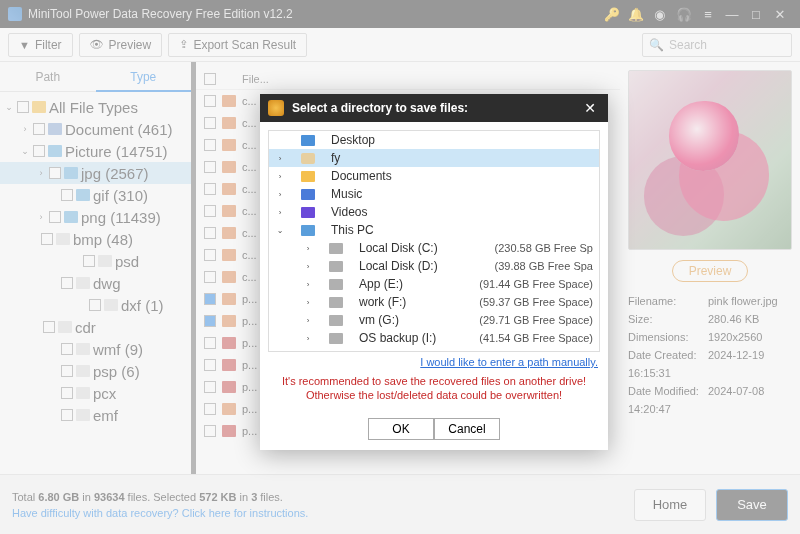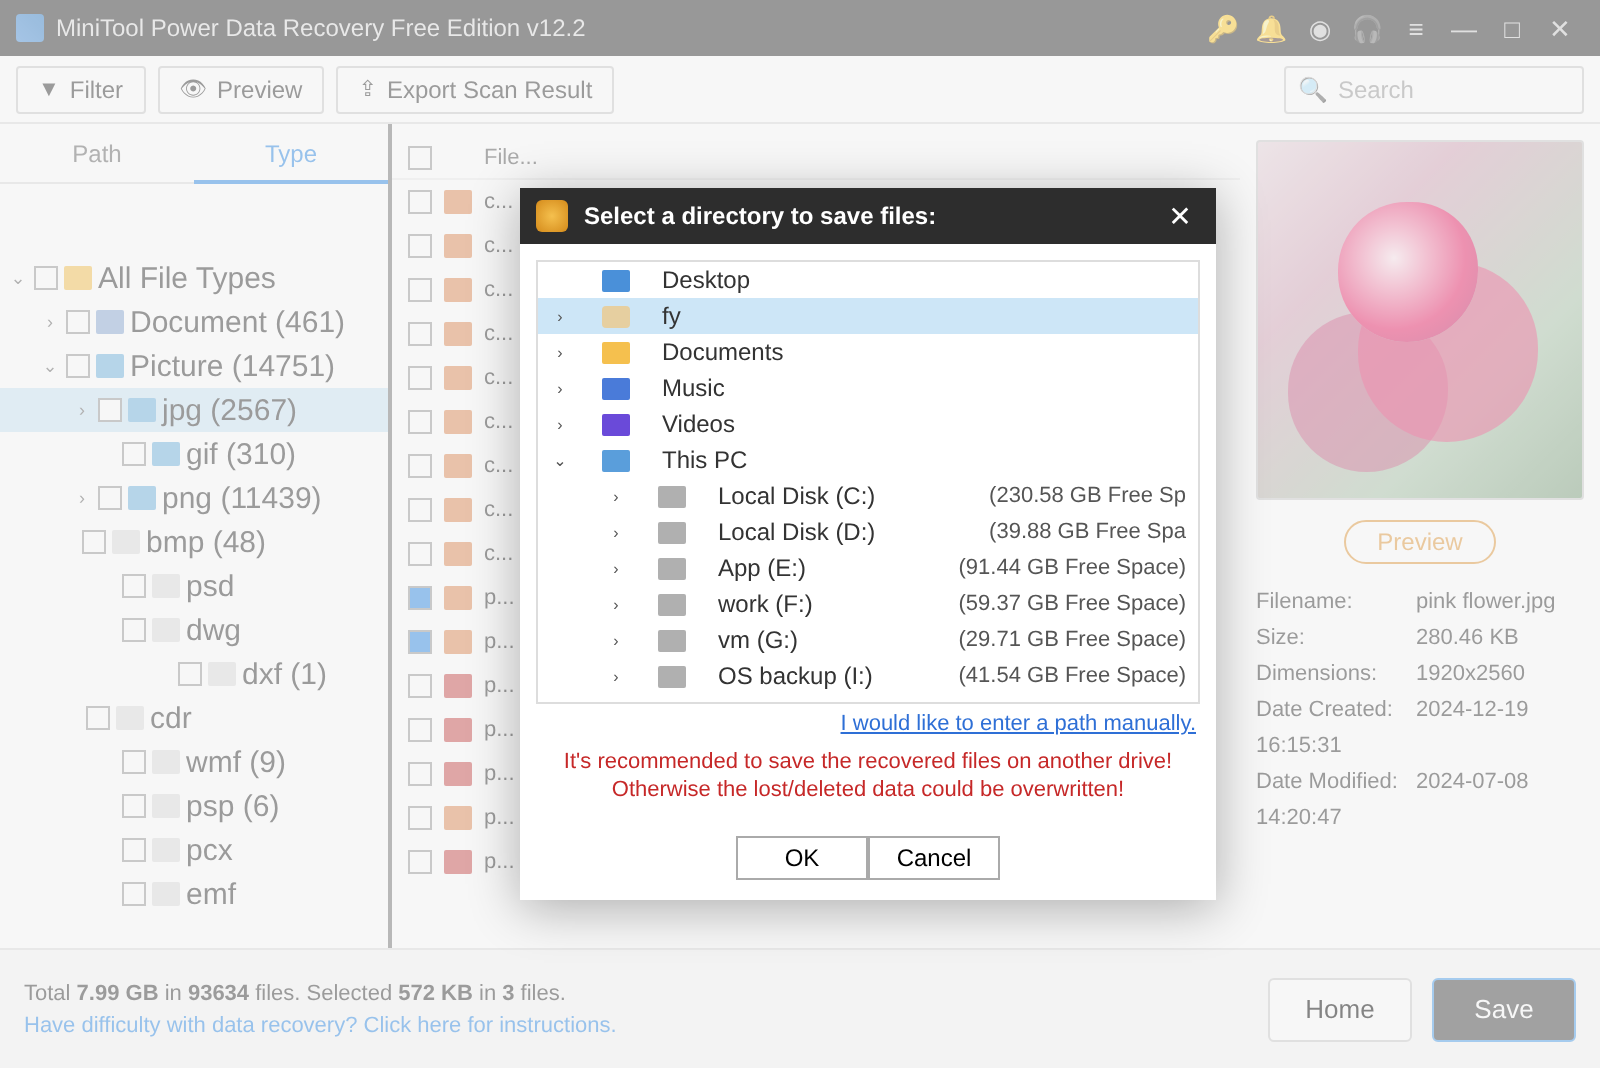--- a/index.html
+++ b/index.html
@@ -14,21 +14,21 @@
 .titlebar .ticon.gold { color: #e6b94d; }
 
 
 .toolbar { background: #fff; height: 34px; display: flex; align-items: center; padding: 0 8px; gap: 6px; border-bottom: 1px solid #ddd; }
 .tbtn { border: 1px solid #ccc; background: #fff; height: 24px; padding: 0 10px; display: flex; align-items: center; gap: 5px; border-radius: 2px; font-size: 12px; cursor: pointer; }
 .tbtn .ic { font-size: 11px; }
 .search { margin-left: auto; border: 1px solid #ccc; height: 24px; display: flex; align-items: center; padding: 0 6px; border-radius: 2px; width: 150px; color: #999; gap: 5px; }
 
 
 .main { display: flex; height: 412px; background: #fff; }
-.sidebar { width: 196px; border-right: 2px solid #737373; display: flex; flex-direction: column; gap: 32px; }
+.sidebar { width: 196px; border-right: 5px solid #737373; display: flex; flex-direction: column; }
 .tabs { display: flex; height: 30px; }
 .tab { flex: 1; text-align: center; line-height: 30px; font-size: 12px; color: #666; border-bottom: 1px solid #ddd; cursor: pointer; }
 .tab.active { color: #2e8be6; border-bottom: 2px solid #2e8be6; }
 .tree { padding: 4px 0; overflow: auto; flex: 1; }
 .tnode { display: flex; align-items: center; height: 22px; padding-left: 8px; gap: 3px; cursor: pointer; }
 .tnode.sel { background: #cde6f7; }
 .tnode .ar { width: 10px; font-size: 9px; color: #666; text-align: center; }
 .tnode .cb { width: 12px; height: 12px; border: 1px solid #999; background:#fff; }
 .fico { width: 14px; height: 12px; display:inline-block; }
 .fico.folder { background: #f5c04e; border-radius: 1px; }
@@ -169,21 +169,21 @@
           <span class="cb"></span>
           <span class="fico pic"></span>
           <span class="lbl">png (11439)</span>
         </div>
       <div class="tnode" style="padding-left:28px">
           <span class="ar"></span>
           <span class="cb"></span>
           <span class="fico file"></span>
           <span class="lbl">bmp (48)</span>
         </div>
-      <div class="tnode" style="padding-left:48px">
+      <div class="tnode" style="padding-left:70px">
           <span class="ar"></span>
           <span class="cb"></span>
           <span class="fico file"></span>
           <span class="lbl">psd</span>
         </div>
       <div class="tnode" style="padding-left:48px">
           <span class="ar"></span>
           <span class="cb"></span>
           <span class="fico file"></span>
           <span class="lbl">dwg</span>
@@ -328,21 +328,21 @@
         <div><span class="k">Date Created:</span><span>2024-12-19 16:15:31</span></div>
         <div><span class="k">Date Modified:</span><span>2024-07-08 14:20:47</span></div>
       </div>
     </div>
   </div>
 </div>
 
 <div class="bottom">
   <div class="binfo">
     <div>
-      <span>Total </span><b>7.99 GB</b><span> in </span><b>93634</b><span> files.   Selected </span><b>572 KB</b><span> in </span><b>3</b><span> files.</span>
+      <span>Total </span><b>6.80 GB</b><span> in </span><b>93634</b><span> files.   Selected </span><b>572 KB</b><span> in </span><b>3</b><span> files.</span>
     </div>
     <a>Have difficulty with data recovery? Click here for instructions.</a>
   </div>
   <div class="bbtns">
     <button class="bbtn">Home</button>
     <button class="bbtn primary">Save</button>
   </div>
 </div>
 
 <div class="overlay"></div>

